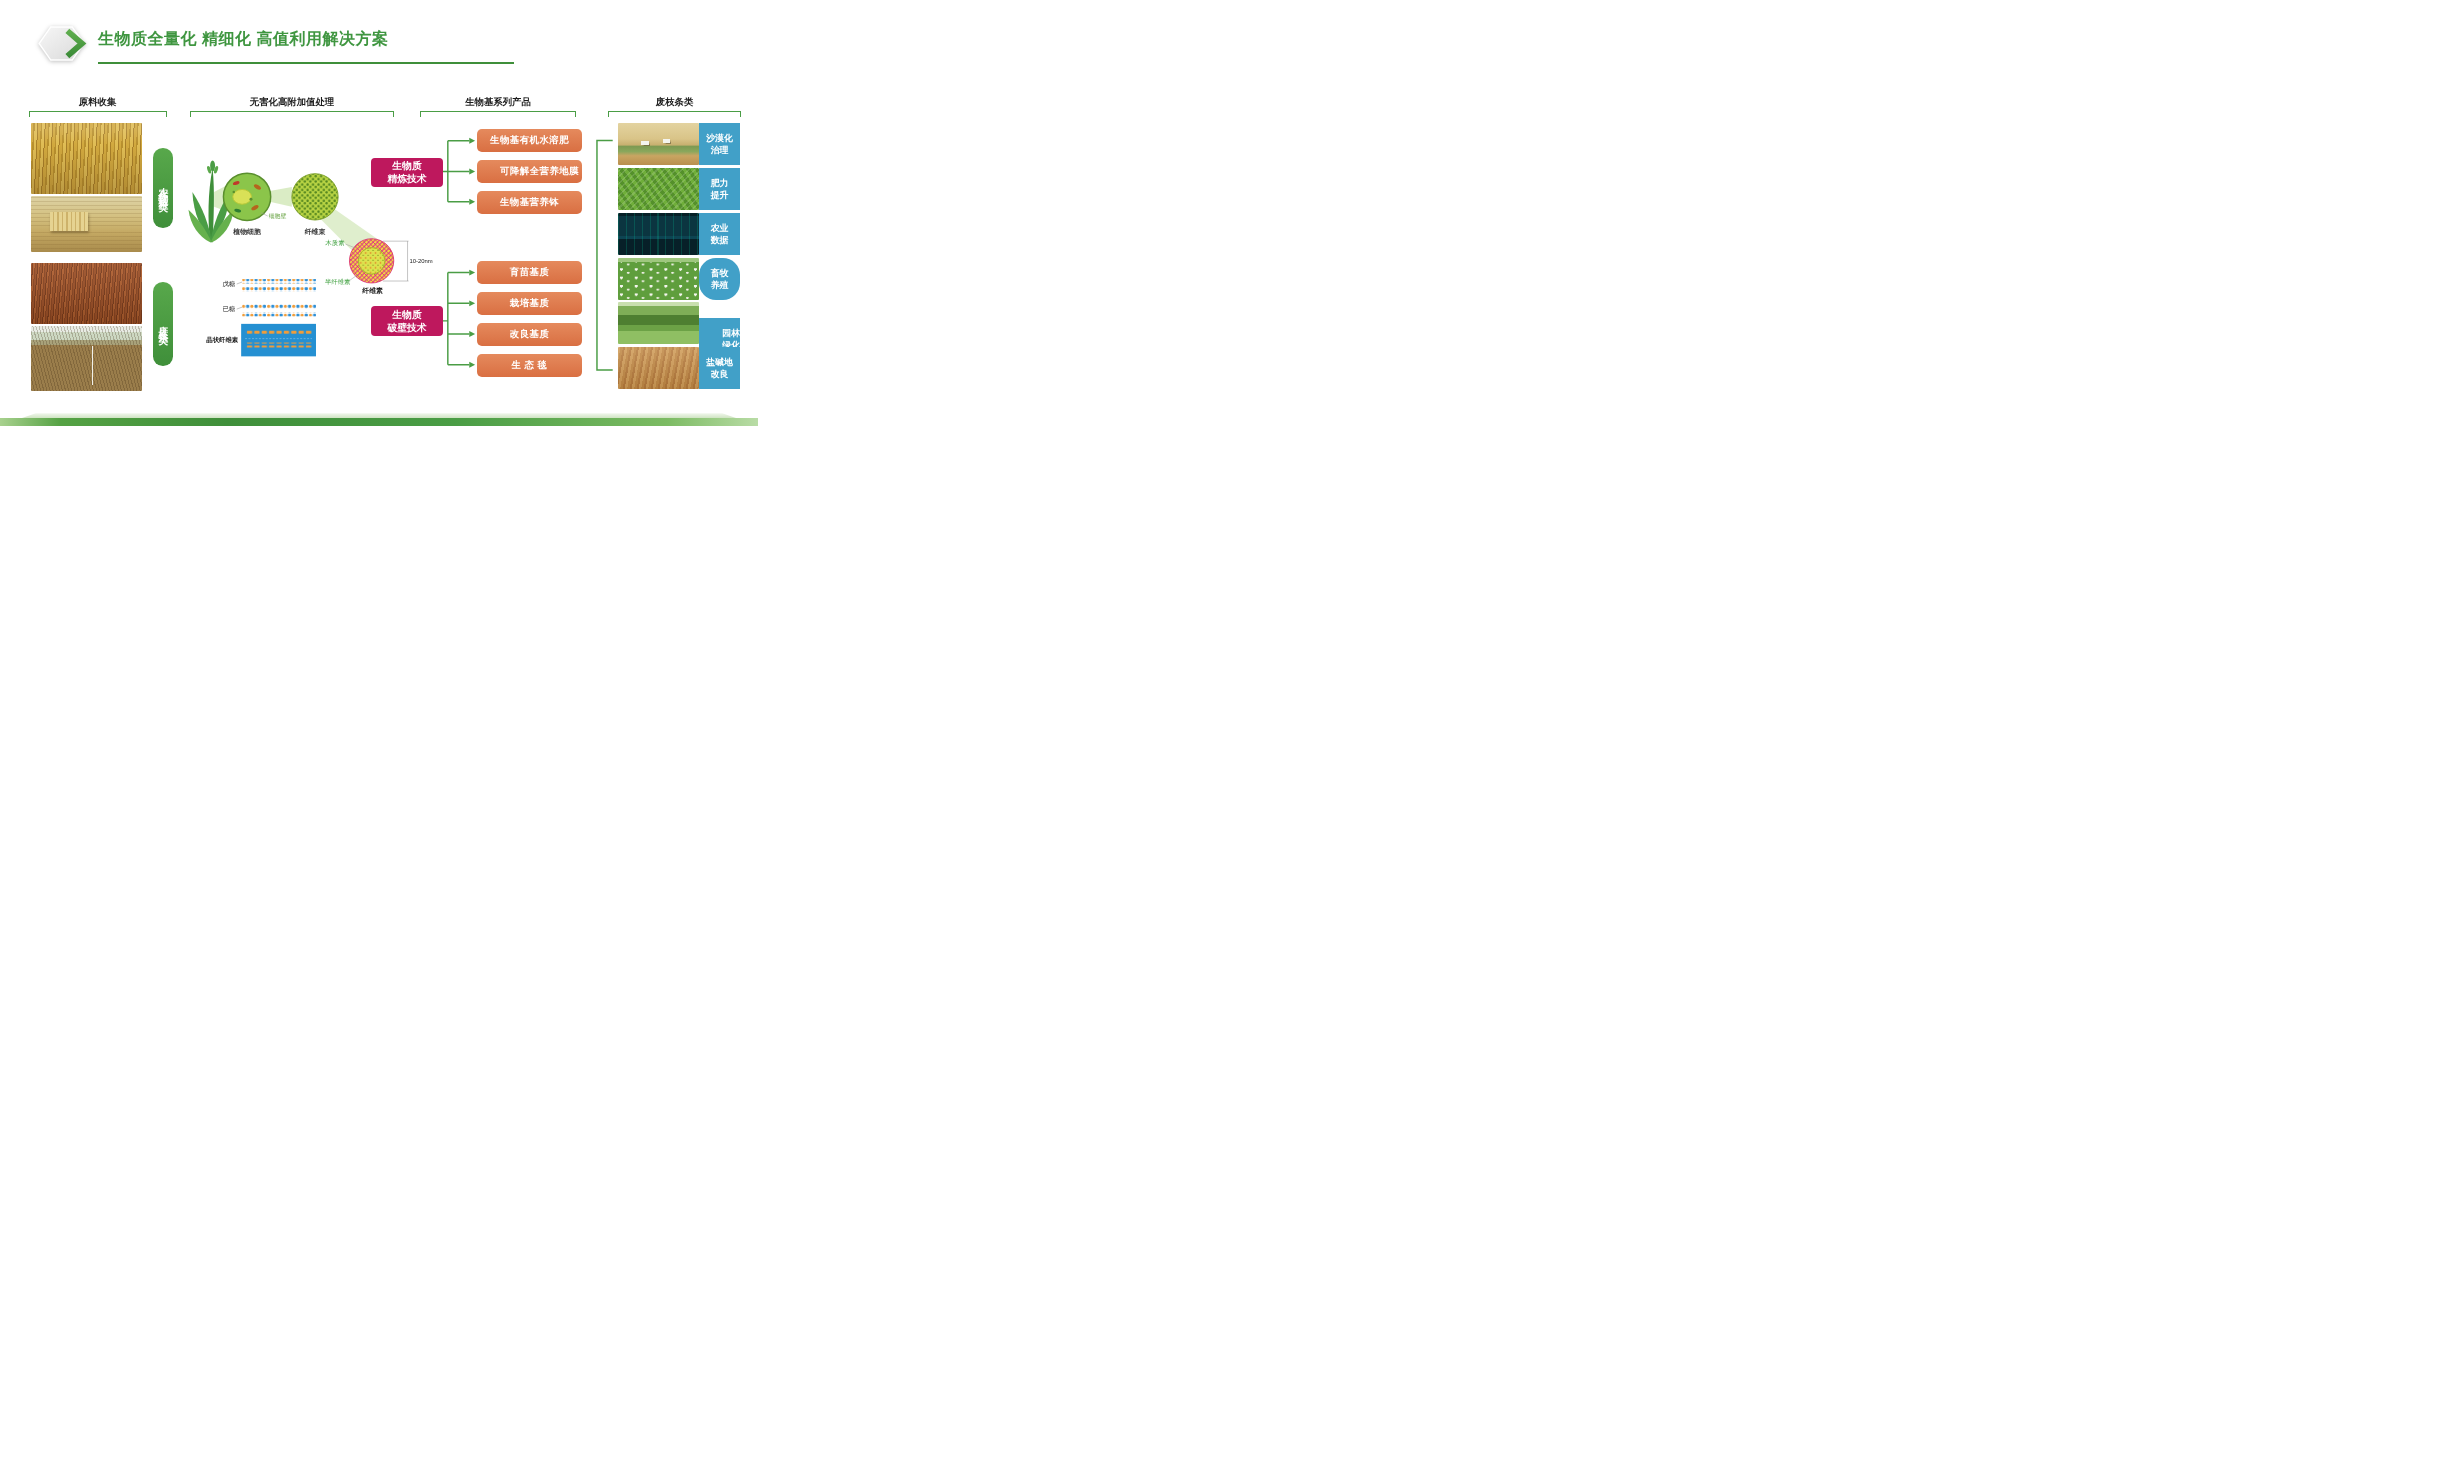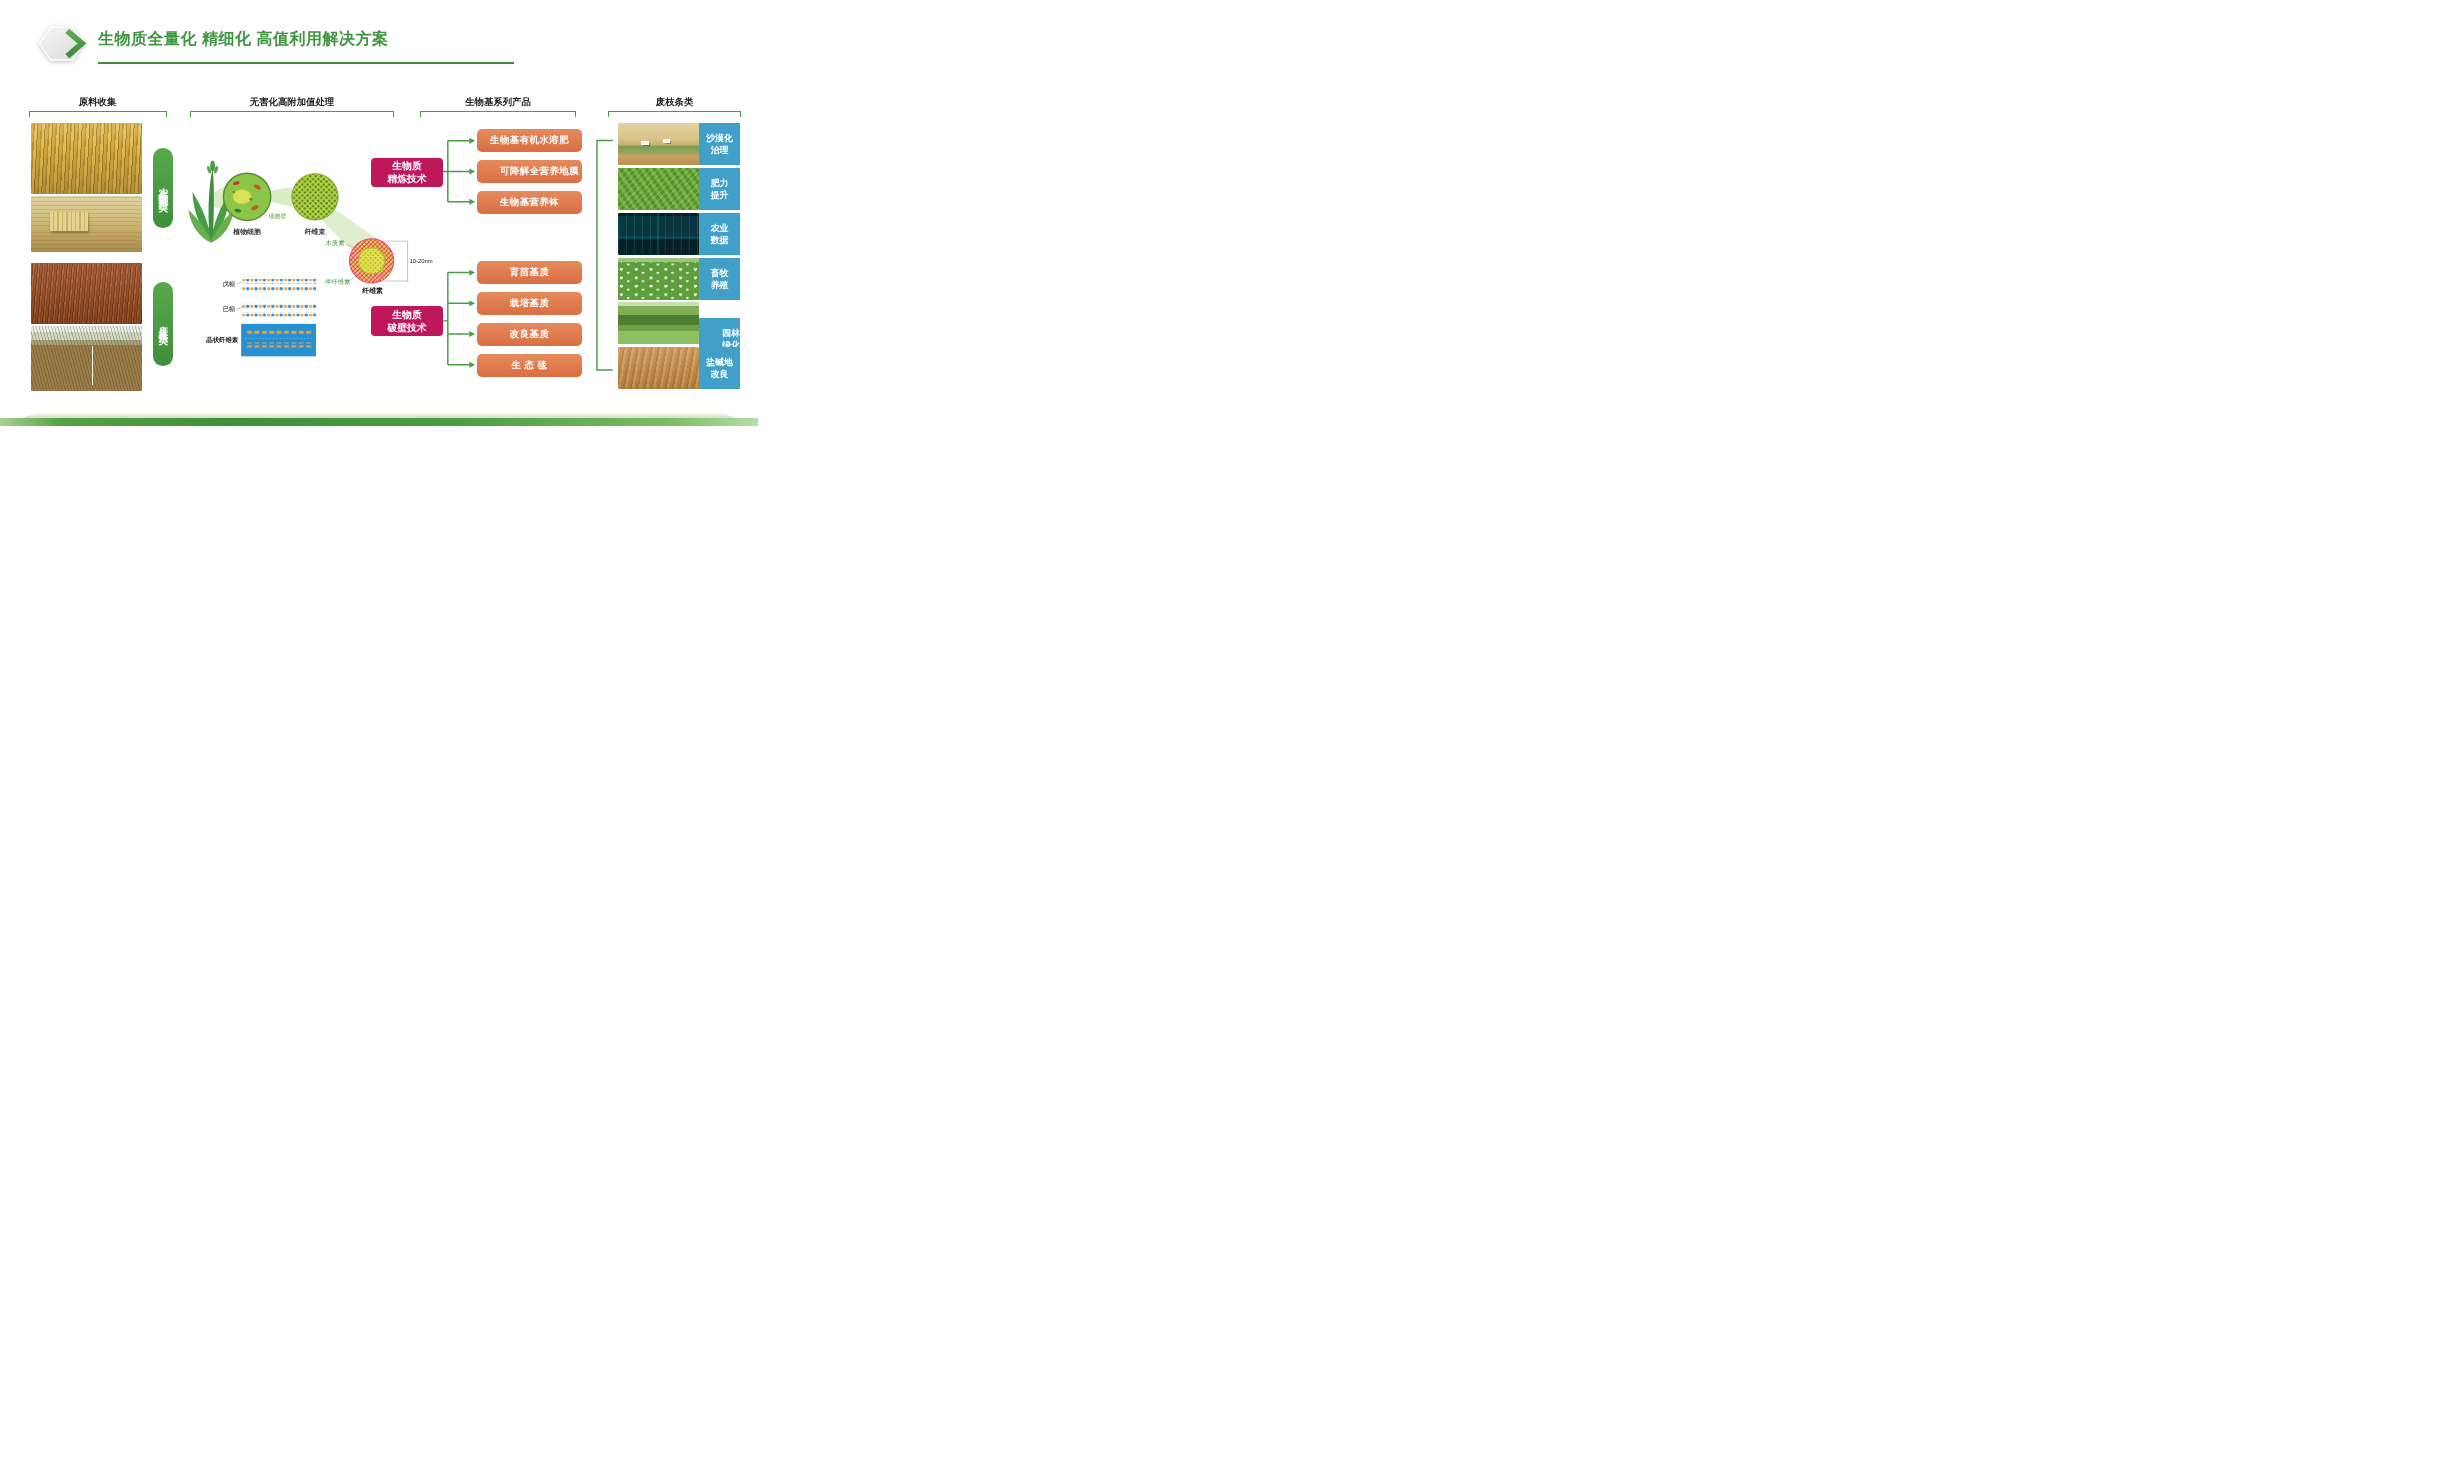--- a/index.html
+++ b/index.html
@@ -264,21 +264,21 @@
 提升</span>
     </div>
 
   <div class="app-photo photo ph-screens" style="top:213px;"></div>
   <div class="app-label" style="top:213px;">
     <span class="pre">农业
 数据</span>
     </div>
 
   <div class="app-photo photo ph-sheep" style="top:258px;"></div>
-  <div class="app-label" style="top:258px;">
+  <div class="app-label" style="top:258px;border-radius:17px;">
     <span class="pre">畜牧
 养殖</span>
     </div>
 
   <div class="app-photo photo ph-park" style="top:302px;"></div>
   <div class="app-label" style="top:318px;justify-content:flex-end;">
     <span class="pre">园林
 绿化</span>
     </div>
 

